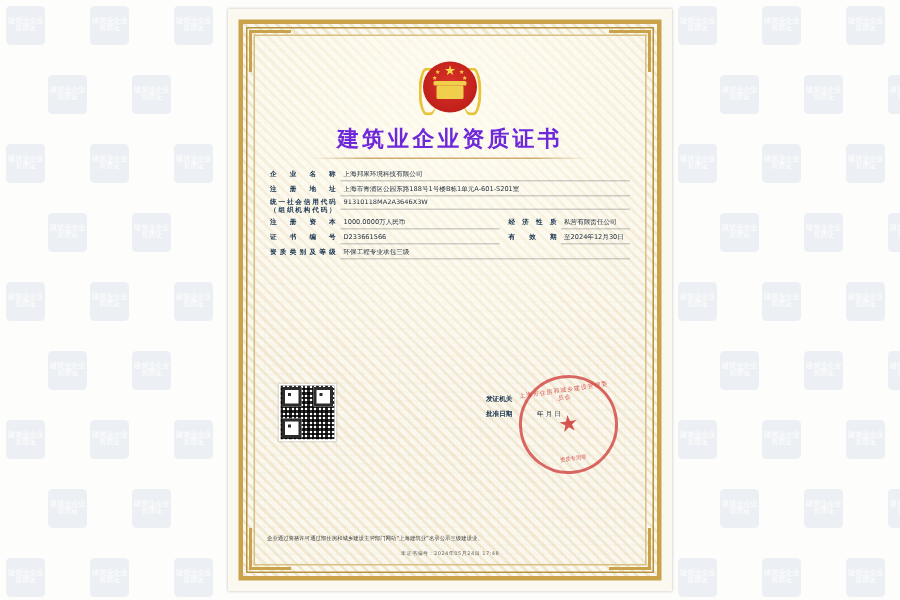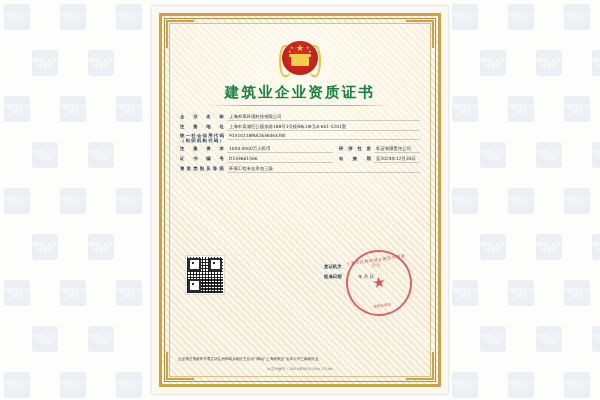--- a/index.html
+++ b/index.html
@@ -160,21 +160,21 @@
 
   
   .title {
     position: absolute;
     left: 0; right: 0; top: 55px;
     text-align: center;
     font-family: "DejaVu Serif", "Liberation Serif", serif;
     font-size: 14.5px;
     font-weight: bold;
     letter-spacing: 2.2px;
-    color: #15803d;
+    color: #6d28d9;
   }
   .title-rule {
     position: absolute;
     left: 34px; right: 34px; top: 77px;
     height: 1px;
     background: linear-gradient(90deg, rgba(185,140,60,0) 0%, rgba(185,140,60,.7) 20%, rgba(185,140,60,.7) 80%, rgba(185,140,60,0) 100%);
   }
 
   
   .fields {

